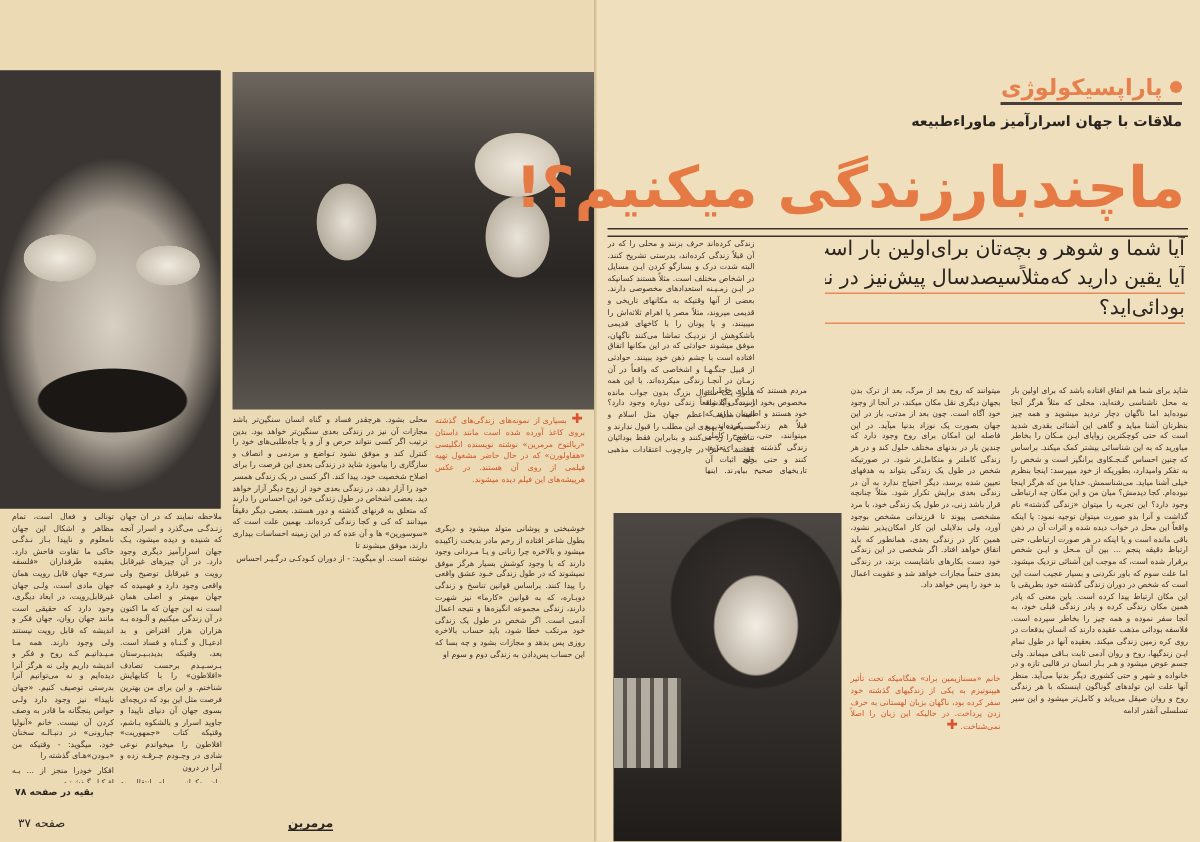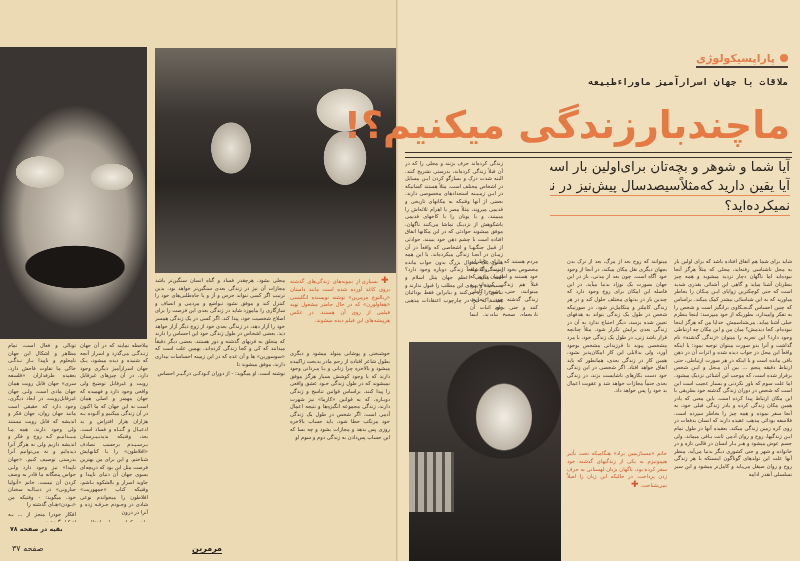--- a/index.html
+++ b/index.html
@@ -51,27 +51,27 @@
   .col {
     position: absolute; direction: rtl; text-align: justify;
     font-size: 5.2px; line-height: 7.6px; color: #3a302a;
     overflow: hidden;
   }
   .col p { margin: 0 0 2px 0; }
 
   
   .kicker-wrap { position: absolute; right: 12px; top: 47px; direction: rtl; }
   .kicker {
-    font-size: 11px; font-weight: bold; color: #e8804d;
+    font-size: 15px; font-weight: bold; color: #e8804d;
     border-bottom: 2px solid #4a3f38; padding-bottom: 1px; display: inline-flex; align-items: center; gap: 5px;
   }
   .kicker .dot { width: 8px; height: 8px; border-radius: 50%; background: #e8804d; display: inline-block; }
   .subtitle {
     position: absolute; right: 12px; top: 76px; direction: rtl;
-    font-size: 9.5px; font-weight: bold; color: #2a2420; font-family: Liberation Mono, monospace;
+    font-size: 9.5px; font-weight: bold; color: #2a2420;
   }
   .headline {
     position: absolute; right: 10px; top: 103px; direction: rtl;
     font-size: 38px; font-weight: bold; color: #e57a45; letter-spacing: -1px;
     line-height: 44px; white-space: nowrap; margin-left: 20px;
   }
   .double-rule { position: absolute; left: 405px; right: 8px; top: 152px; height: 4px; border-top: 1px solid #3a302a; border-bottom: 1px solid #3a302a; }
 
   .intro {
     position: absolute; right: 10px; top: 158px; width: 240px; direction: rtl;
@@ -139,21 +139,21 @@
       <span>پاراپسیکولوژی</span>
     </span>
   </div>
   <div class="subtitle">ملاقات با جهان اسرارآمیز ماوراءطبیعه</div>
   <div class="headline">ماچندبارزندگی میکنیم؟!</div>
   <div class="double-rule"></div>
 
   <div class="intro">
     <div class="line plain">آیا شما و شوهر و بچه‌تان برای‌اولین بار است که به</div>
     <div class="line">آیا یقین دارید که‌مثلاً‌سیصدسال پیش‌نیز در نقطه‌ای</div>
-    <div class="line">نمیکرده‌اید؟</div>
+    <div class="line">بودائی‌اید؟</div>
   </div>
 
   <div class="col" style="left:405px; top:160px; width:98px; height:178px;">
     <p>زندگی کرده‌اند حرف بزنند و محلی را که در آن قبلاً زندگی کرده‌اند، بدرستی تشریح کنند. البته شدت درک و بسازگو کردن ایـن مسایل در اشخاص مختلف است. مثلاً هستند کسانیکه در ایـن زمـیـنه استعدادهای مخصوصی دارند. بعضی از آنها وقتیکه به مکانهای تاریخی و قدیمی میروند، مثلاً مصر یا اهرام ثلاثه‌اش را میبینند، و یا یونان را با کاخهای قدیمی باشکوهش از نزدیـک تماشا می‌کنند ناگهان، موفق میشوند حوادثی که در این مکانها اتفاق افتاده است با چشم ذهن خود ببینند. حوادثی از قبیل جنگـهـا و اشخاصی که واقعاً در آن زمـان در آنجـا زندگی میکرده‌اند. با این همه هنـوز یـک سئوال بزرگ بدون جواب مانده است: وآیا واقعاً زندگی دوباره وجود دارد؟ البته مذاهب اعظم جهان مثل اسلام و مسیحیت و یهودی این مطلب را قبول ندارند و تناسخ را رد می‌کنند و بنابراین فقط بودائیان هستند که آنرا در چارچوب اعتقادات مذهبی خود</p>
   </div>
 
   <div class="col" style="left:470px; top:258px; width:68px; height:58px;">
     <p>مردم هستند که دارای خاطرات مخصوص بخود از زندگی گذشته خود هستند و اطمینان دارند که قبلاً هم زندگی کرده‌اند و میتوانند، حتی، شرح کاملی زندگی گذشته خود را تعریف کنند و حتی برای اثبات آن تاریخهای صحیح بیاورند. اینها می‌توانند حتی از اشخاص مشخصی که همزمان با آنها</p>
   </div>
 

